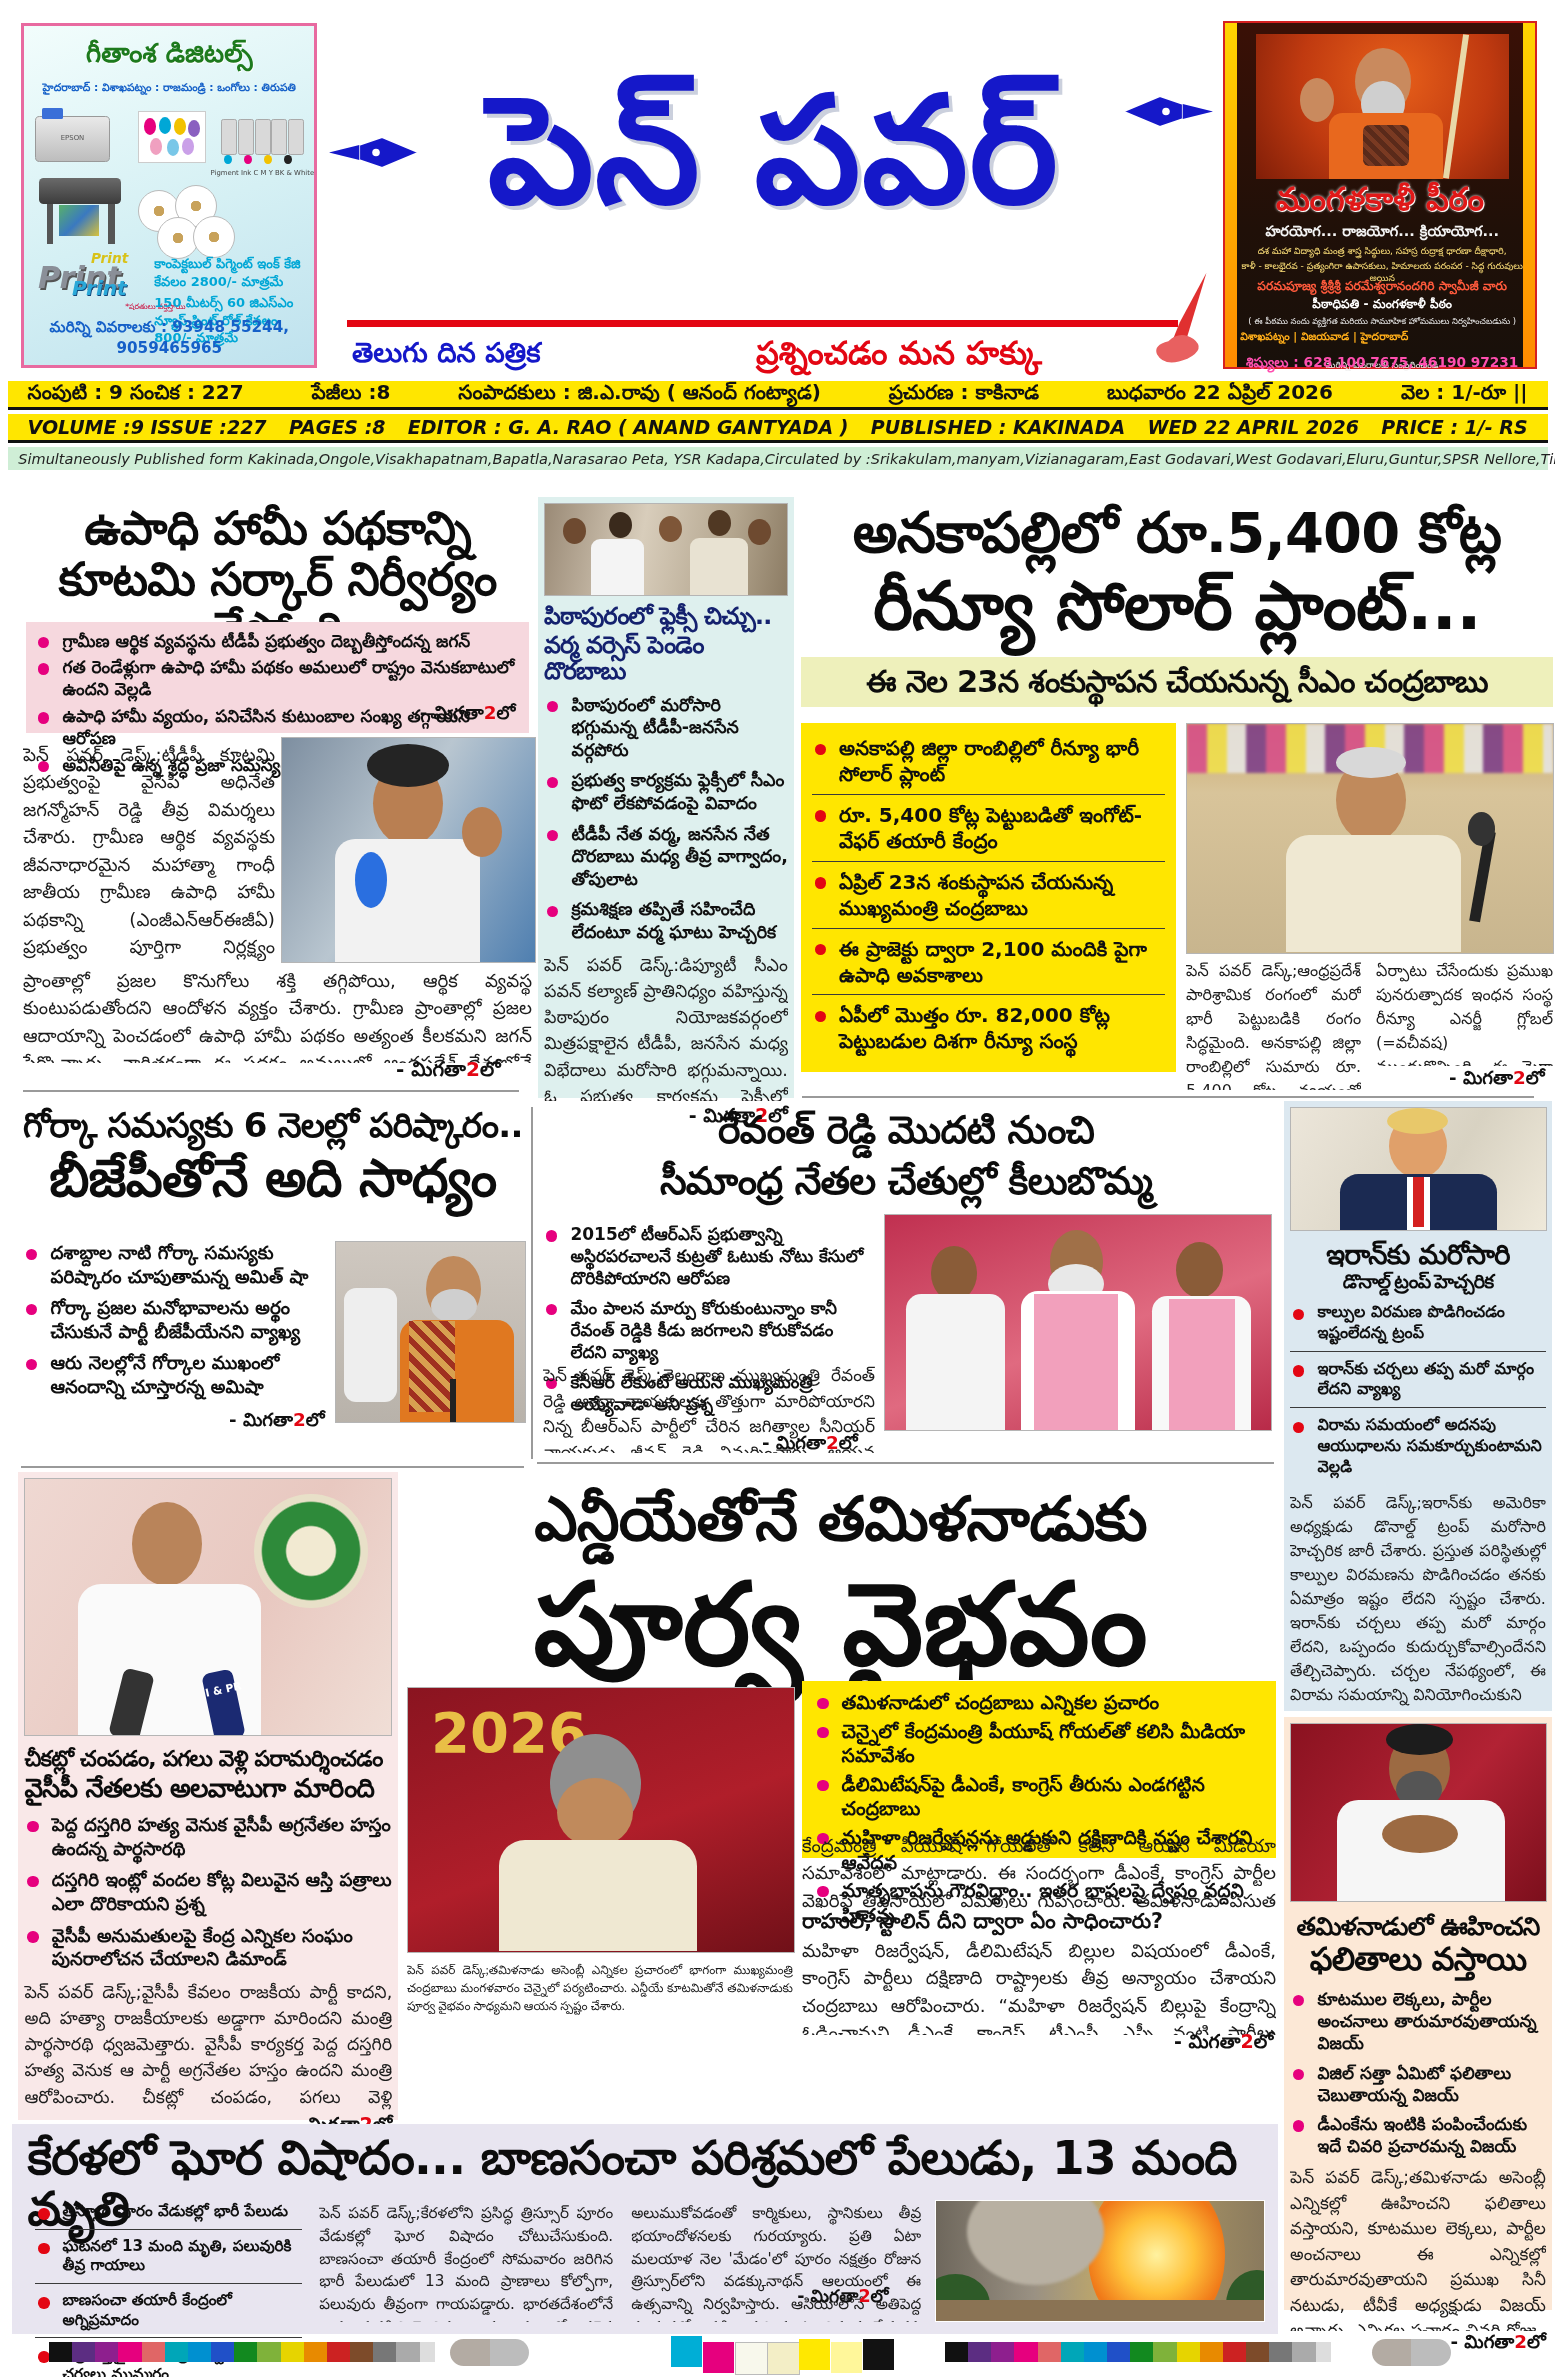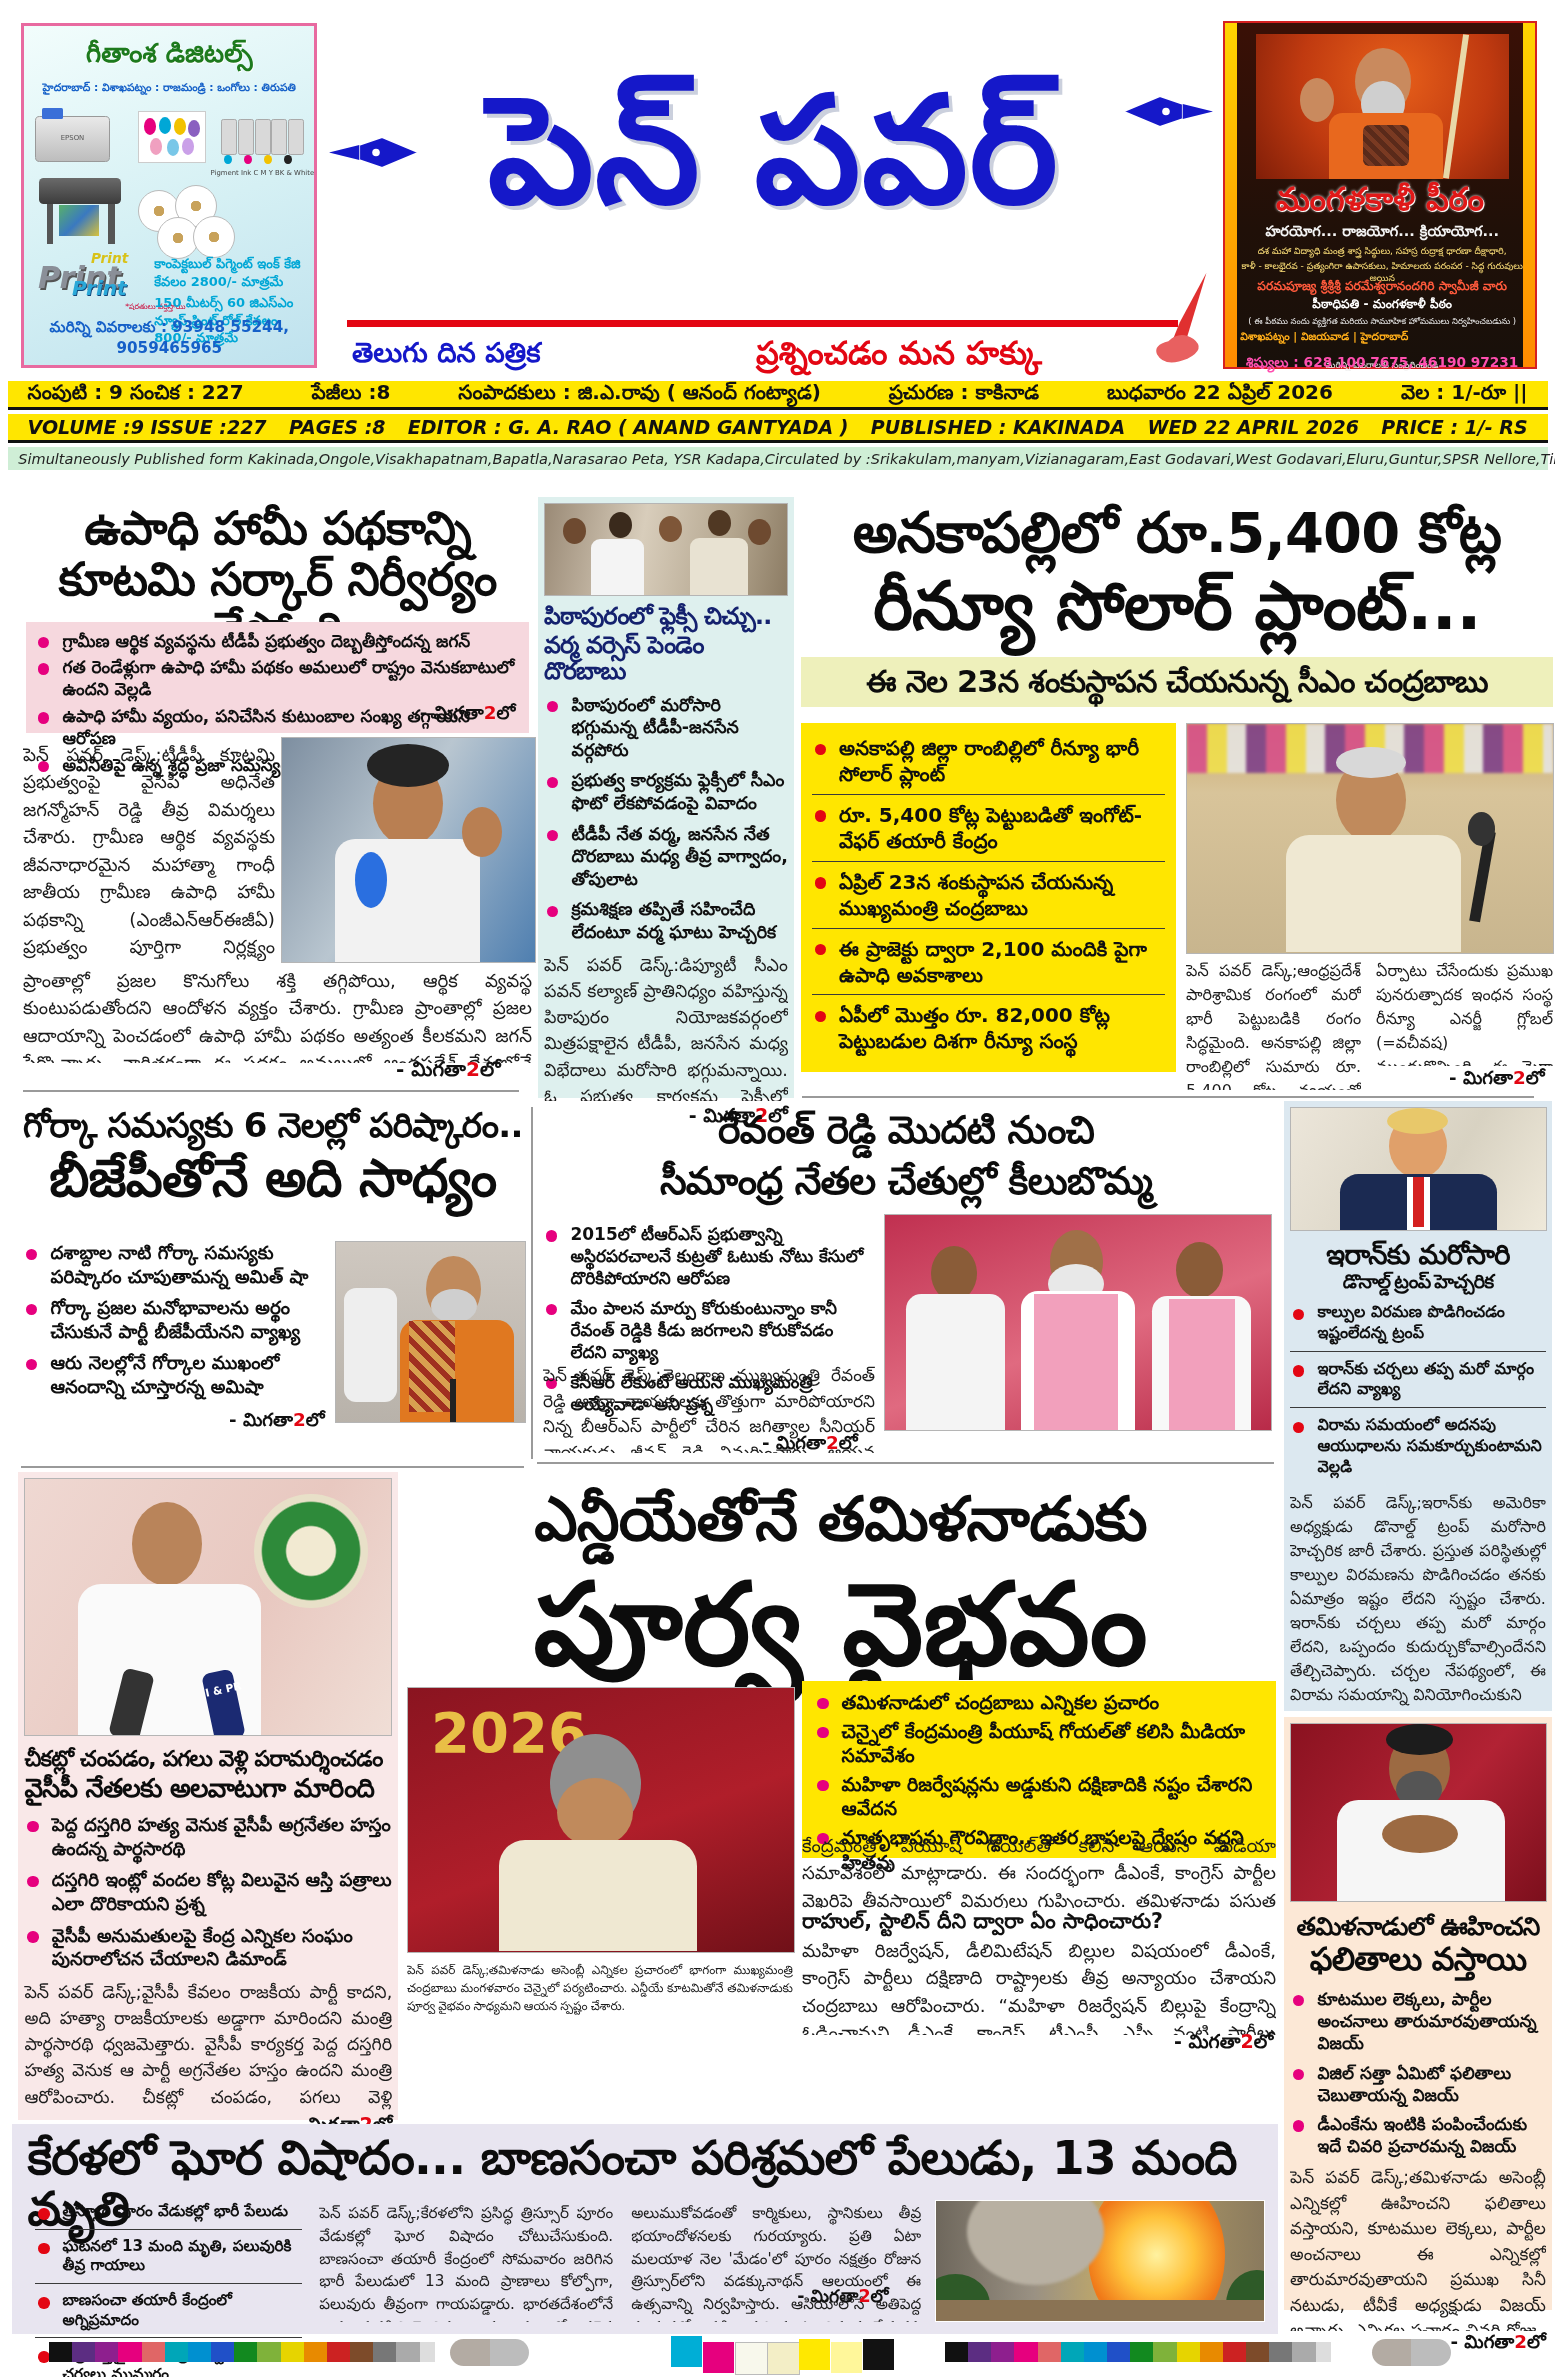--- a/index.html
+++ b/index.html
@@ -353,20 +353,21 @@
     <span style="position:absolute;left:23px;top:12.2px;font-size:56px;font-weight:bold;color:#f2d24a;opacity:.9;">2026</span>
     <span class="oval" style="left:142px;top:46px;width:91px;height:99px;background:#8f8f8f;"></span>
     <span class="oval" style="left:149px;top:90px;width:76px;height:69px;background:#c08a5c;"></span>
     <span style="position:absolute;left:91px;top:152px;width:198px;height:111px;background:#efe8d2;border-radius:26px 26px 0 0;"></span>
   </div>
   <div class="abs body-txt" style="left:407px;top:1961px;width:386px;height:145px;font-size:12px;font-family:Liberation Serif, serif;">పెన్ పవర్ డెస్క్;తమిళనాడు అసెంబ్లీ ఎన్నికల ప్రచారంలో భాగంగా ముఖ్యమంత్రి చంద్రబాబు మంగళవారం చెన్నైలో పర్యటించారు. ఎన్డీయే కూటమితోనే తమిళనాడుకు పూర్వ వైభవం సాధ్యమని ఆయన స్పష్టం చేశారు.</div>
   <div class="abs" style="left:802px;top:1681px;width:474px;height:177px;background:var(--bar_yellow);box-sizing:border-box;padding:9.1px 12.2px;">
     <ul class="bullets" style="font-size:19px;">
       <li style="margin-bottom:3.8px;">తమిళనాడులో చంద్రబాబు ఎన్నికల ప్రచారం</li>
       <li style="margin-bottom:3.8px;">చెన్నైలో కేంద్రమంత్రి పీయూష్ గోయల్‌తో కలిసి మీడియా సమావేశం</li>
+      <li style="margin-bottom:3.8px;">డీలిమిటేషన్‌పై డీఎంకే, కాంగ్రెస్ తీరును ఎండగట్టిన చంద్రబాబు</li>
       <li style="margin-bottom:3.8px;">మహిళా రిజర్వేషన్లను అడ్డుకుని దక్షిణాదికి నష్టం చేశారని ఆవేదన</li>
       <li style="margin-bottom:0;">మాతృభాషను గౌరవిద్దాం.. ఇతర భాషలపై ద్వేషం వద్దని హితవు</li>
     </ul>
   </div>
   <div class="abs body-txt" style="left:802px;top:1832px;width:474px;height:76px;font-size:18.3px;">కేంద్రమంత్రి పీయూష్ గోయల్‌తో కలిసి ఆయన మీడియా సమావేశంలో మాట్లాడారు. ఈ సందర్భంగా డీఎంకే, కాంగ్రెస్ పార్టీల వైఖరిపై తీవ్రస్థాయిలో విమర్శలు గుప్పించారు. తమిళనాడు ప్రస్తుత రాజకీయ పరిస్థితుల వల్ల రాష్ట్రం ఎలా నష్టపోతుందో వివరించారు.</div>
   <div class="abs" style="left:802px;top:1909px;width:474px;font-size:20.6px;font-weight:bold;color:#111;">రాహుల్, స్టాలిన్ దీని ద్వారా ఏం సాధించారు?</div>
   <div class="abs body-txt" style="left:802px;top:1937px;width:474px;height:98px;font-size:18.3px;">మహిళా రిజర్వేషన్, డీలిమిటేషన్ బిల్లుల విషయంలో డీఎంకే, కాంగ్రెస్ పార్టీలు దక్షిణాది రాష్ట్రాలకు తీవ్ర అన్యాయం చేశాయని చంద్రబాబు ఆరోపించారు. “మహిళా రిజర్వేషన్ బిల్లుపై కేంద్రాన్ని ఓడించామని డీఎంకే, కాంగ్రెస్, టీఎంసీ, ఎస్పీ వంటి పార్టీలు భావిస్తున్నాయి. కానీ వాస్తవానికి వారు ఈ దేశ మహిళలను, దక్షిణాది రాష్ట్రాలను ఓడించారు. జనాభాతో</div>
   <div class="abs more" style="left:1174px;top:2030px;font-size:19px;">
     <span>- మిగతా</span><span class="n">2</span><span>లో</span>
   </div>

